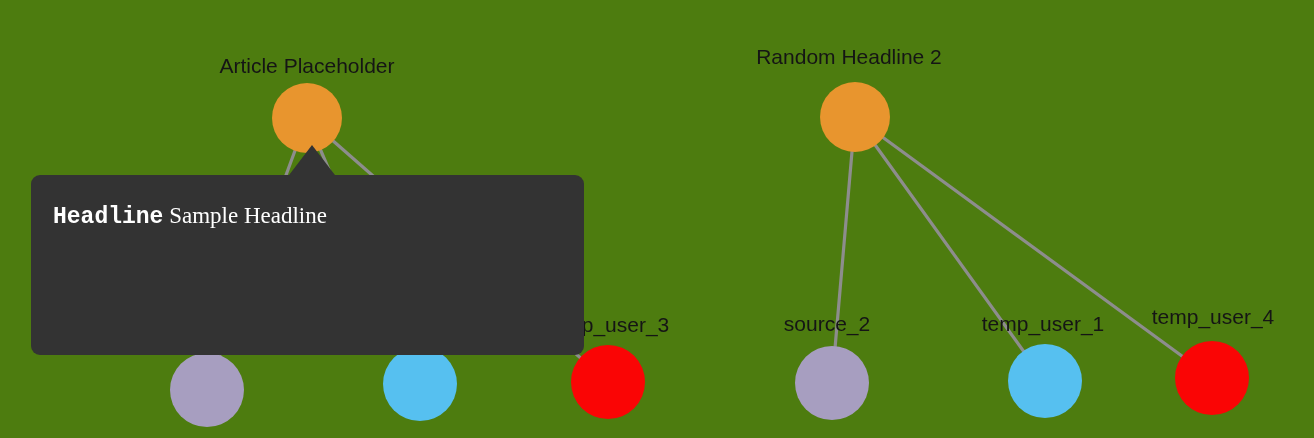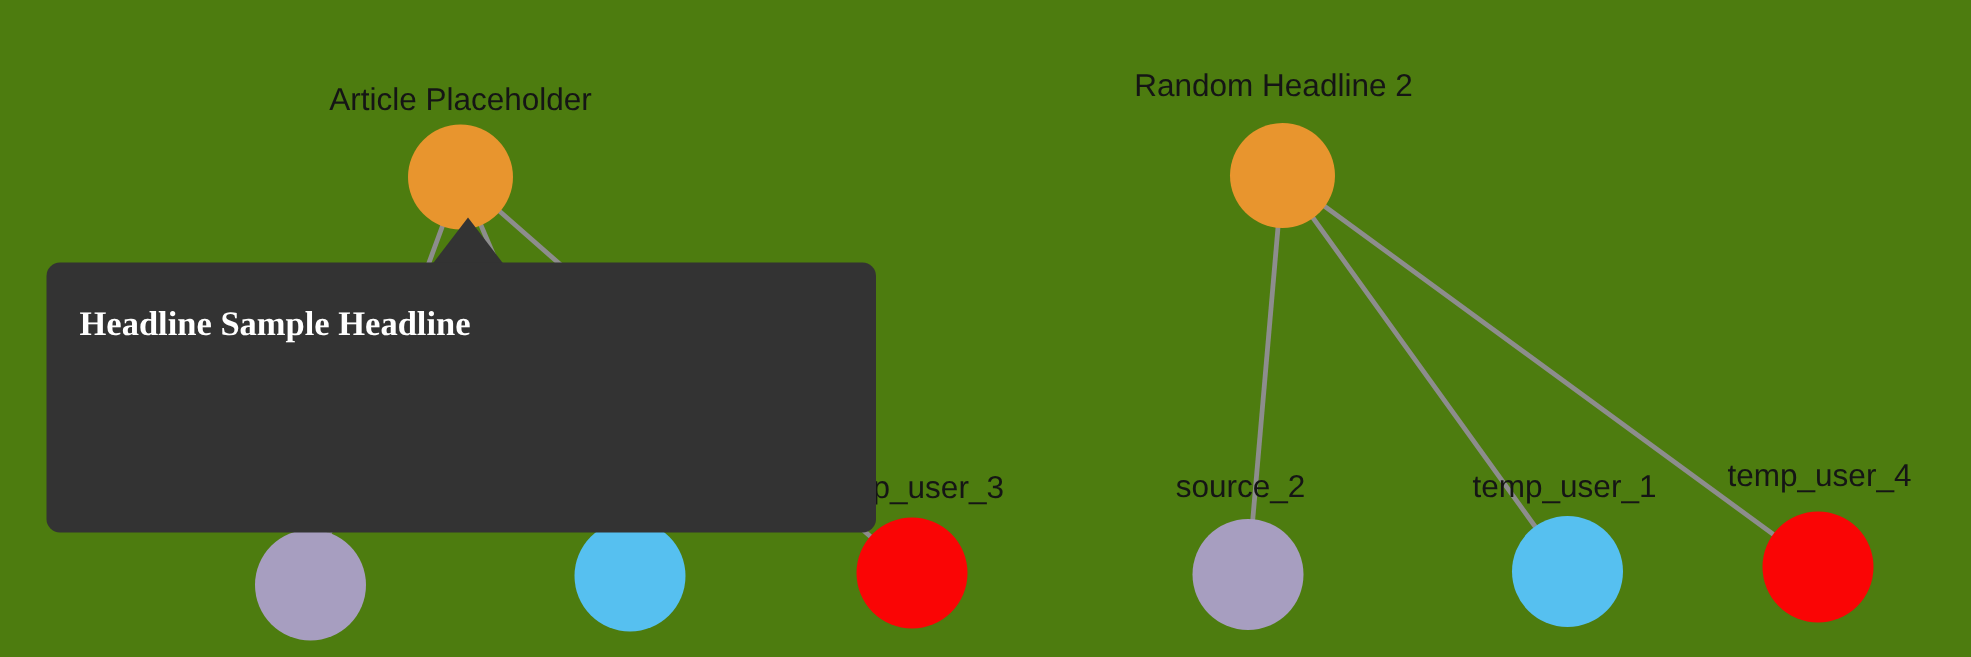--- a/index.html
+++ b/index.html
@@ -62,23 +62,24 @@
     height: 0;
     border-left: 26px solid transparent;
     border-right: 26px solid transparent;
     border-bottom: 34px solid #333333;
   }
   .tip-row {
     white-space: nowrap;
   }
   .tip-key {
     font-weight: bold;
+    font-family: Liberation Mono, monospace;
   }
   .tip-val {
-    font-weight: bold;
+    font-weight: normal;
   }
 </style>
 </head>
 <body>
 
 <div id="stage">
 
   <svg id="graph-svg" viewBox="0 0 1314 438" xmlns="http://www.w3.org/2000/svg">
       <g>
         <line x1="307" y1="118" x2="207" y2="390" class="graph-edge" stroke="#8d8d8d"></line>

